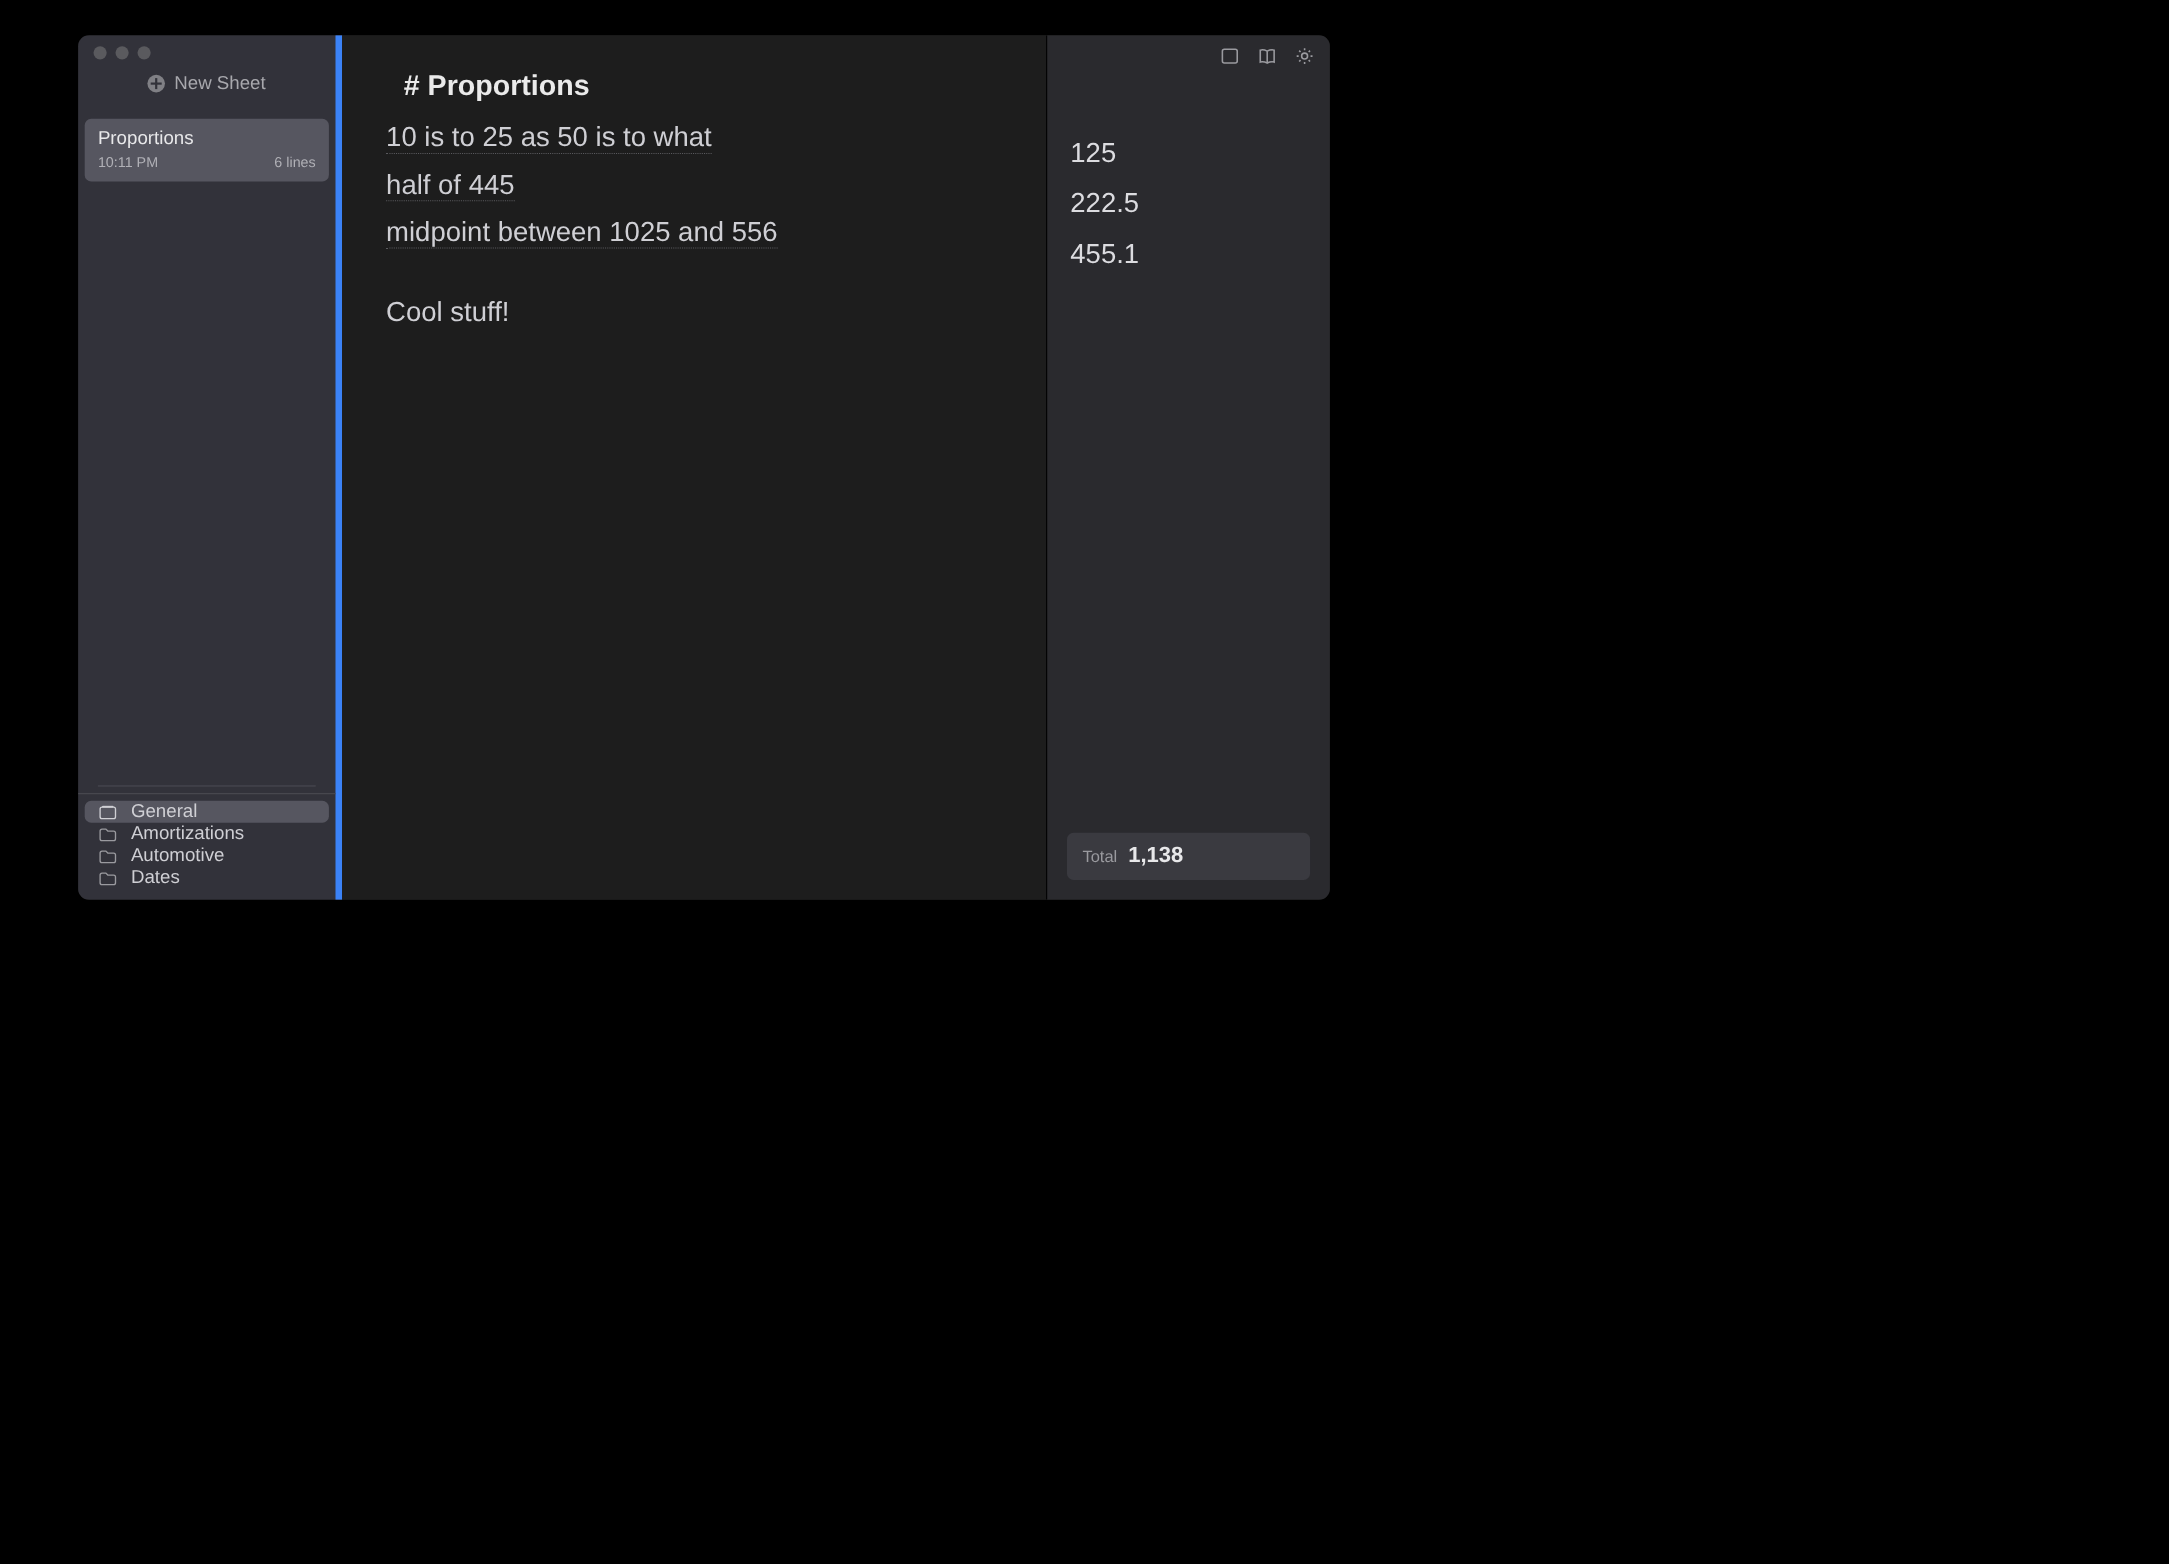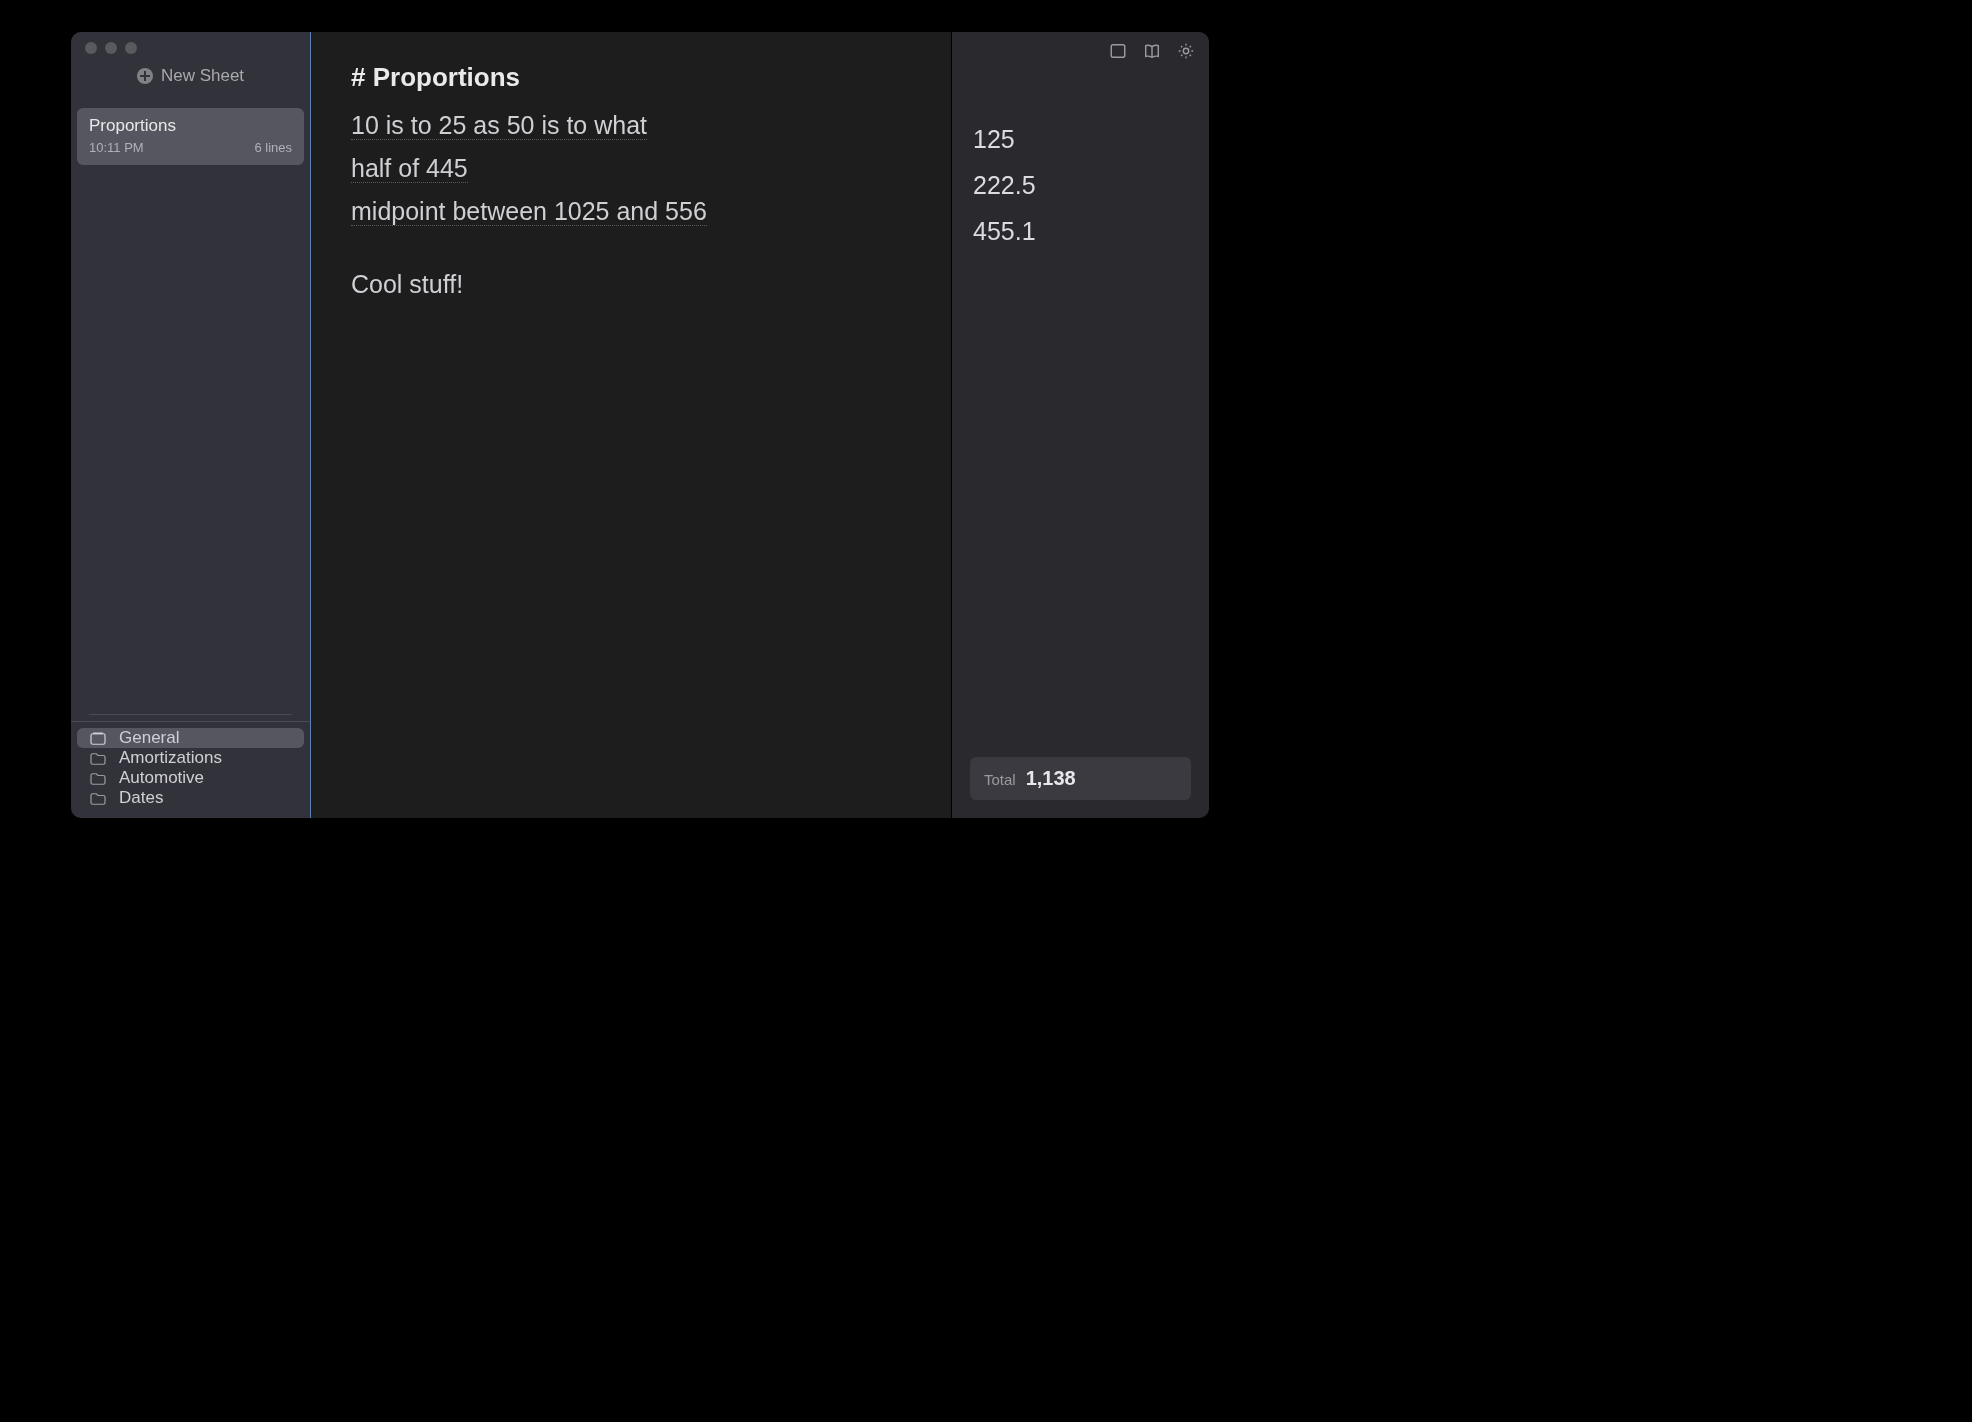--- a/index.html
+++ b/index.html
@@ -25,21 +25,21 @@
       display: flex;
       overflow: hidden;
       box-shadow: 0 20px 60px rgba(0,0,0,0.5);
     }
     
     .sidebar {
       width: 240px;
       background: #32323a;
       display: flex;
       flex-direction: column;
-      border-right: 1px solid #3b82f6;
+      border-right: 6px solid #3b82f6;
       justify-content: center;
     }
     .traffic-lights {
       display: flex;
       gap: 8px;
       padding: 10px 14px 6px 14px;
     }
     .traffic-light {
       width: 12px;
       height: 12px;
@@ -131,20 +131,21 @@
       background: #1d1d1d;
       padding: 30px 28px 20px 40px;
       display: flex;
       flex-direction: column;
     }
     .heading {
       color: #eaeaea;
       font-size: 26px;
       font-weight: 700;
       margin-bottom: 18px;
+      margin-left: 16px;
     }
     .line {
       font-size: 25px;
       color: #cfcfd4;
       margin-bottom: 14px;
     }
     .line.underlined span.u {
       border-bottom: 1px dotted #5a5a5e;
     }
     .comment {

